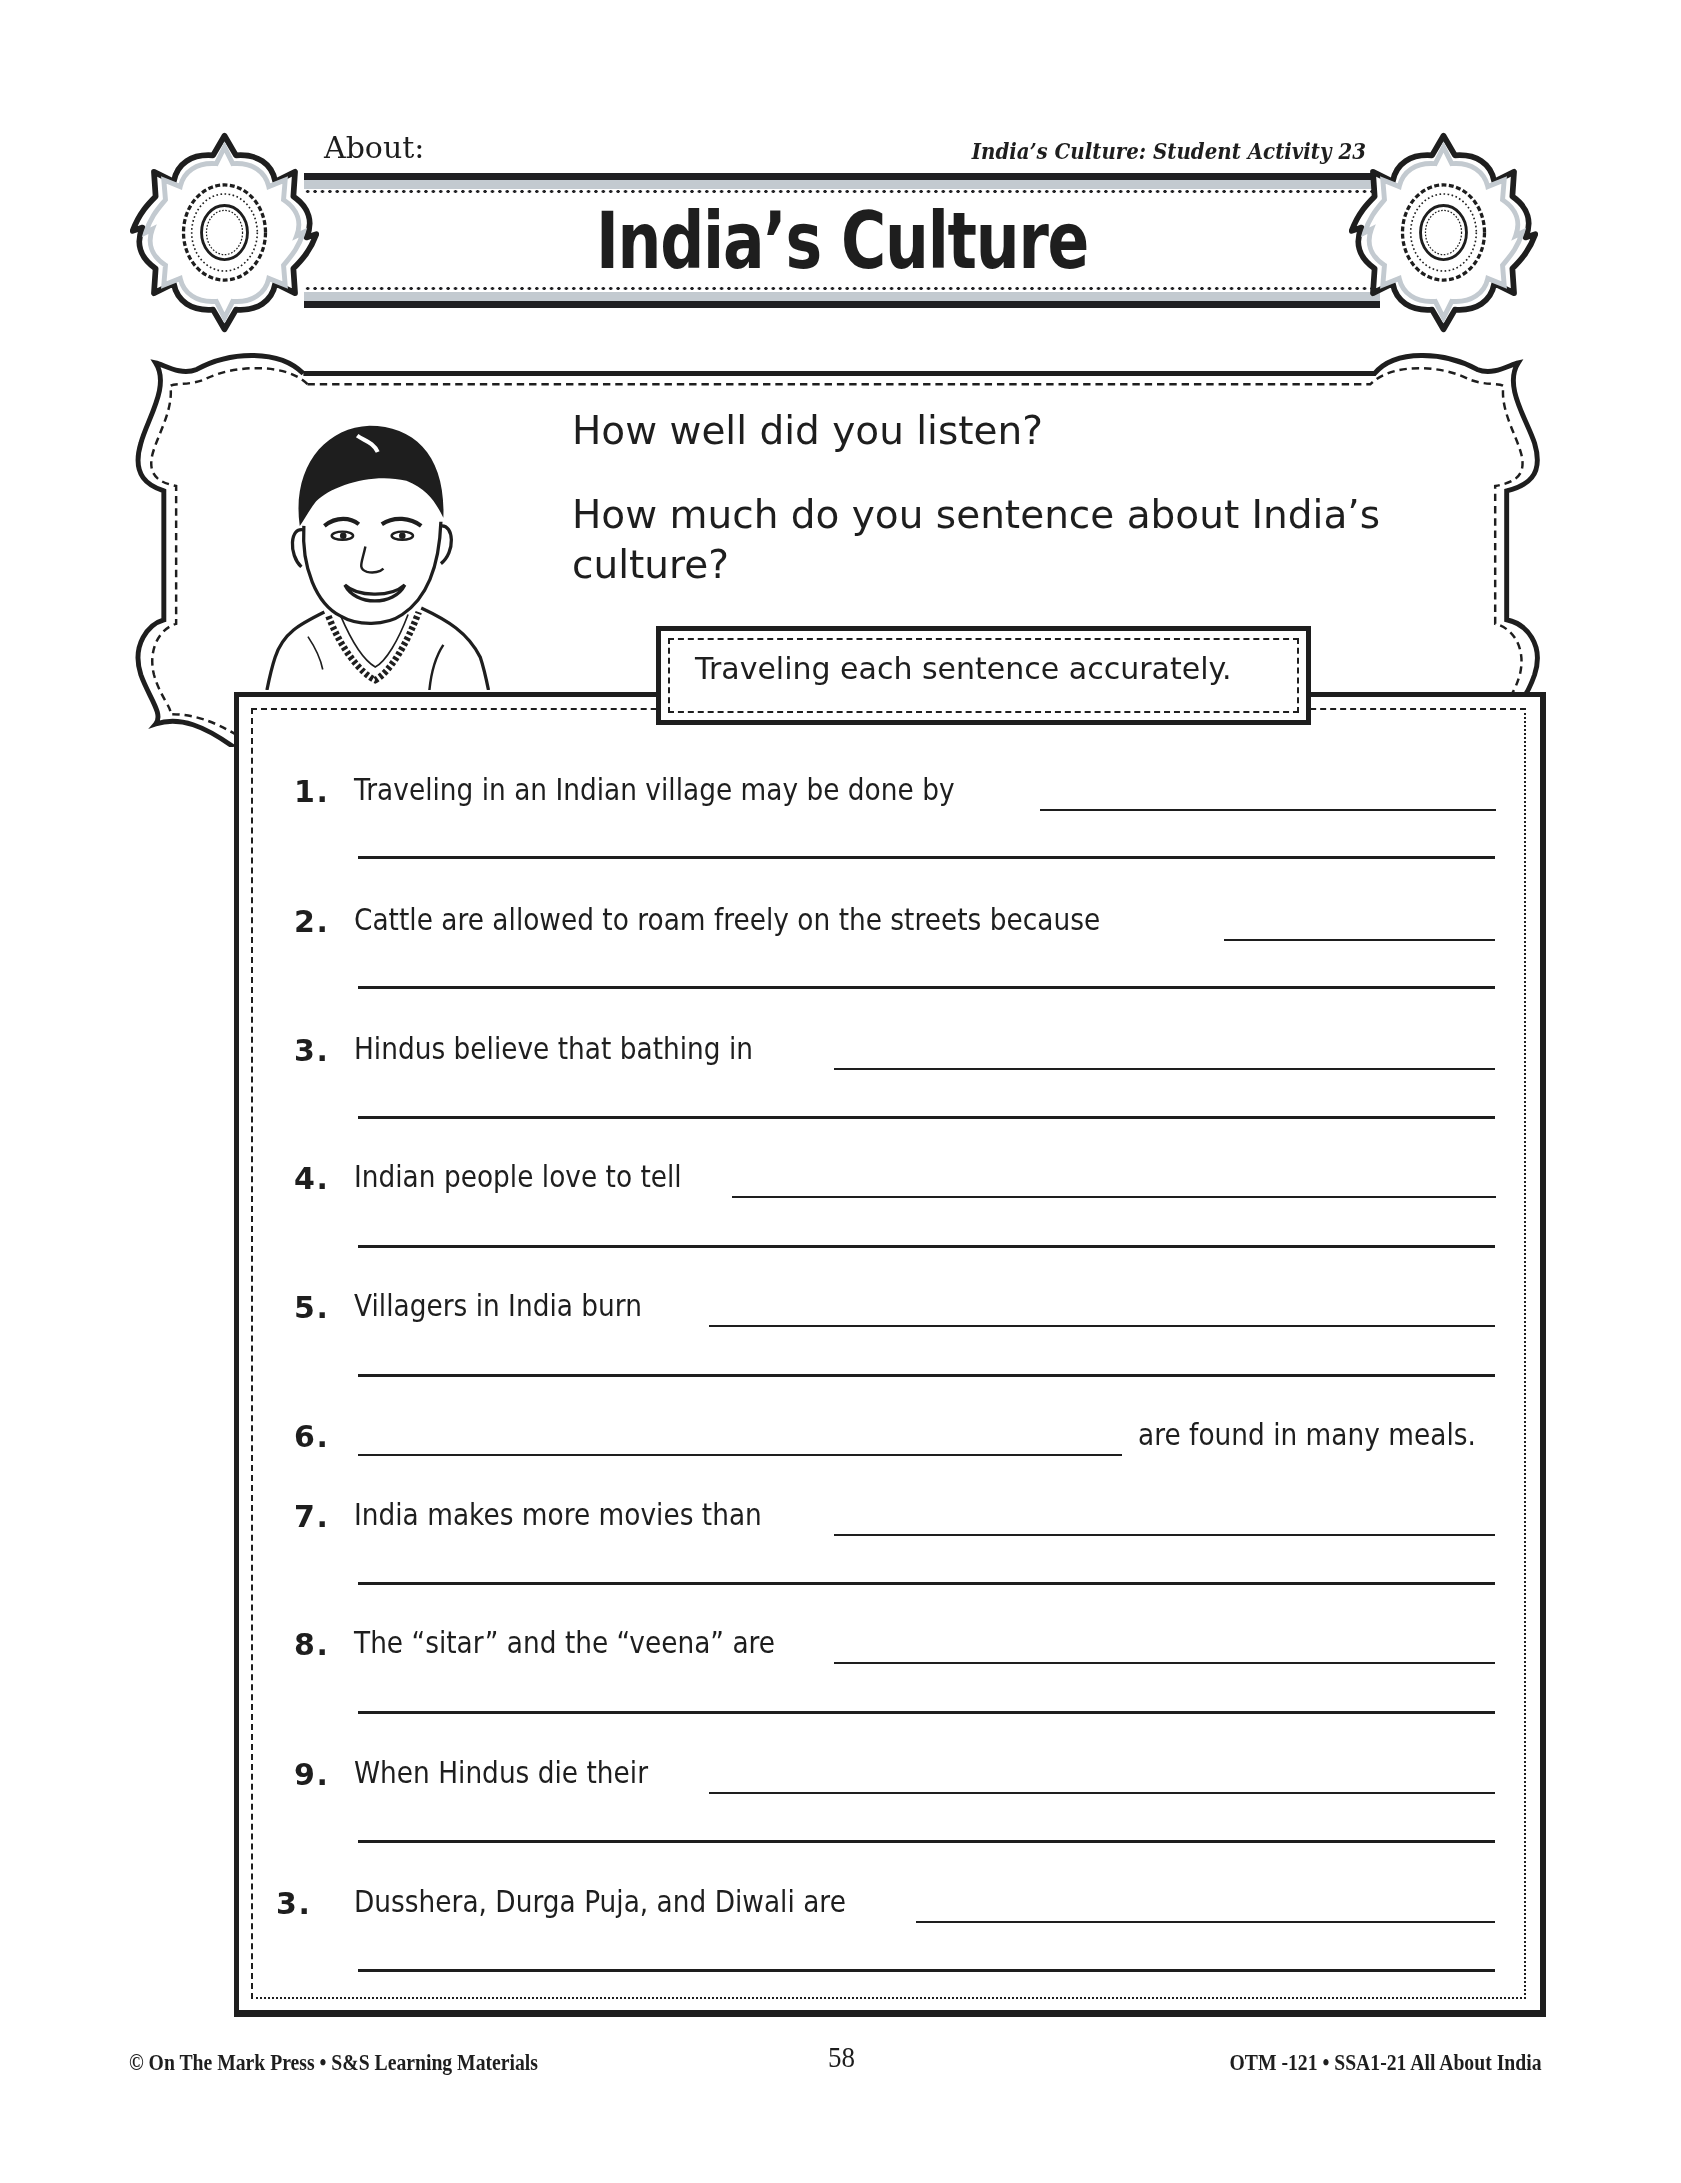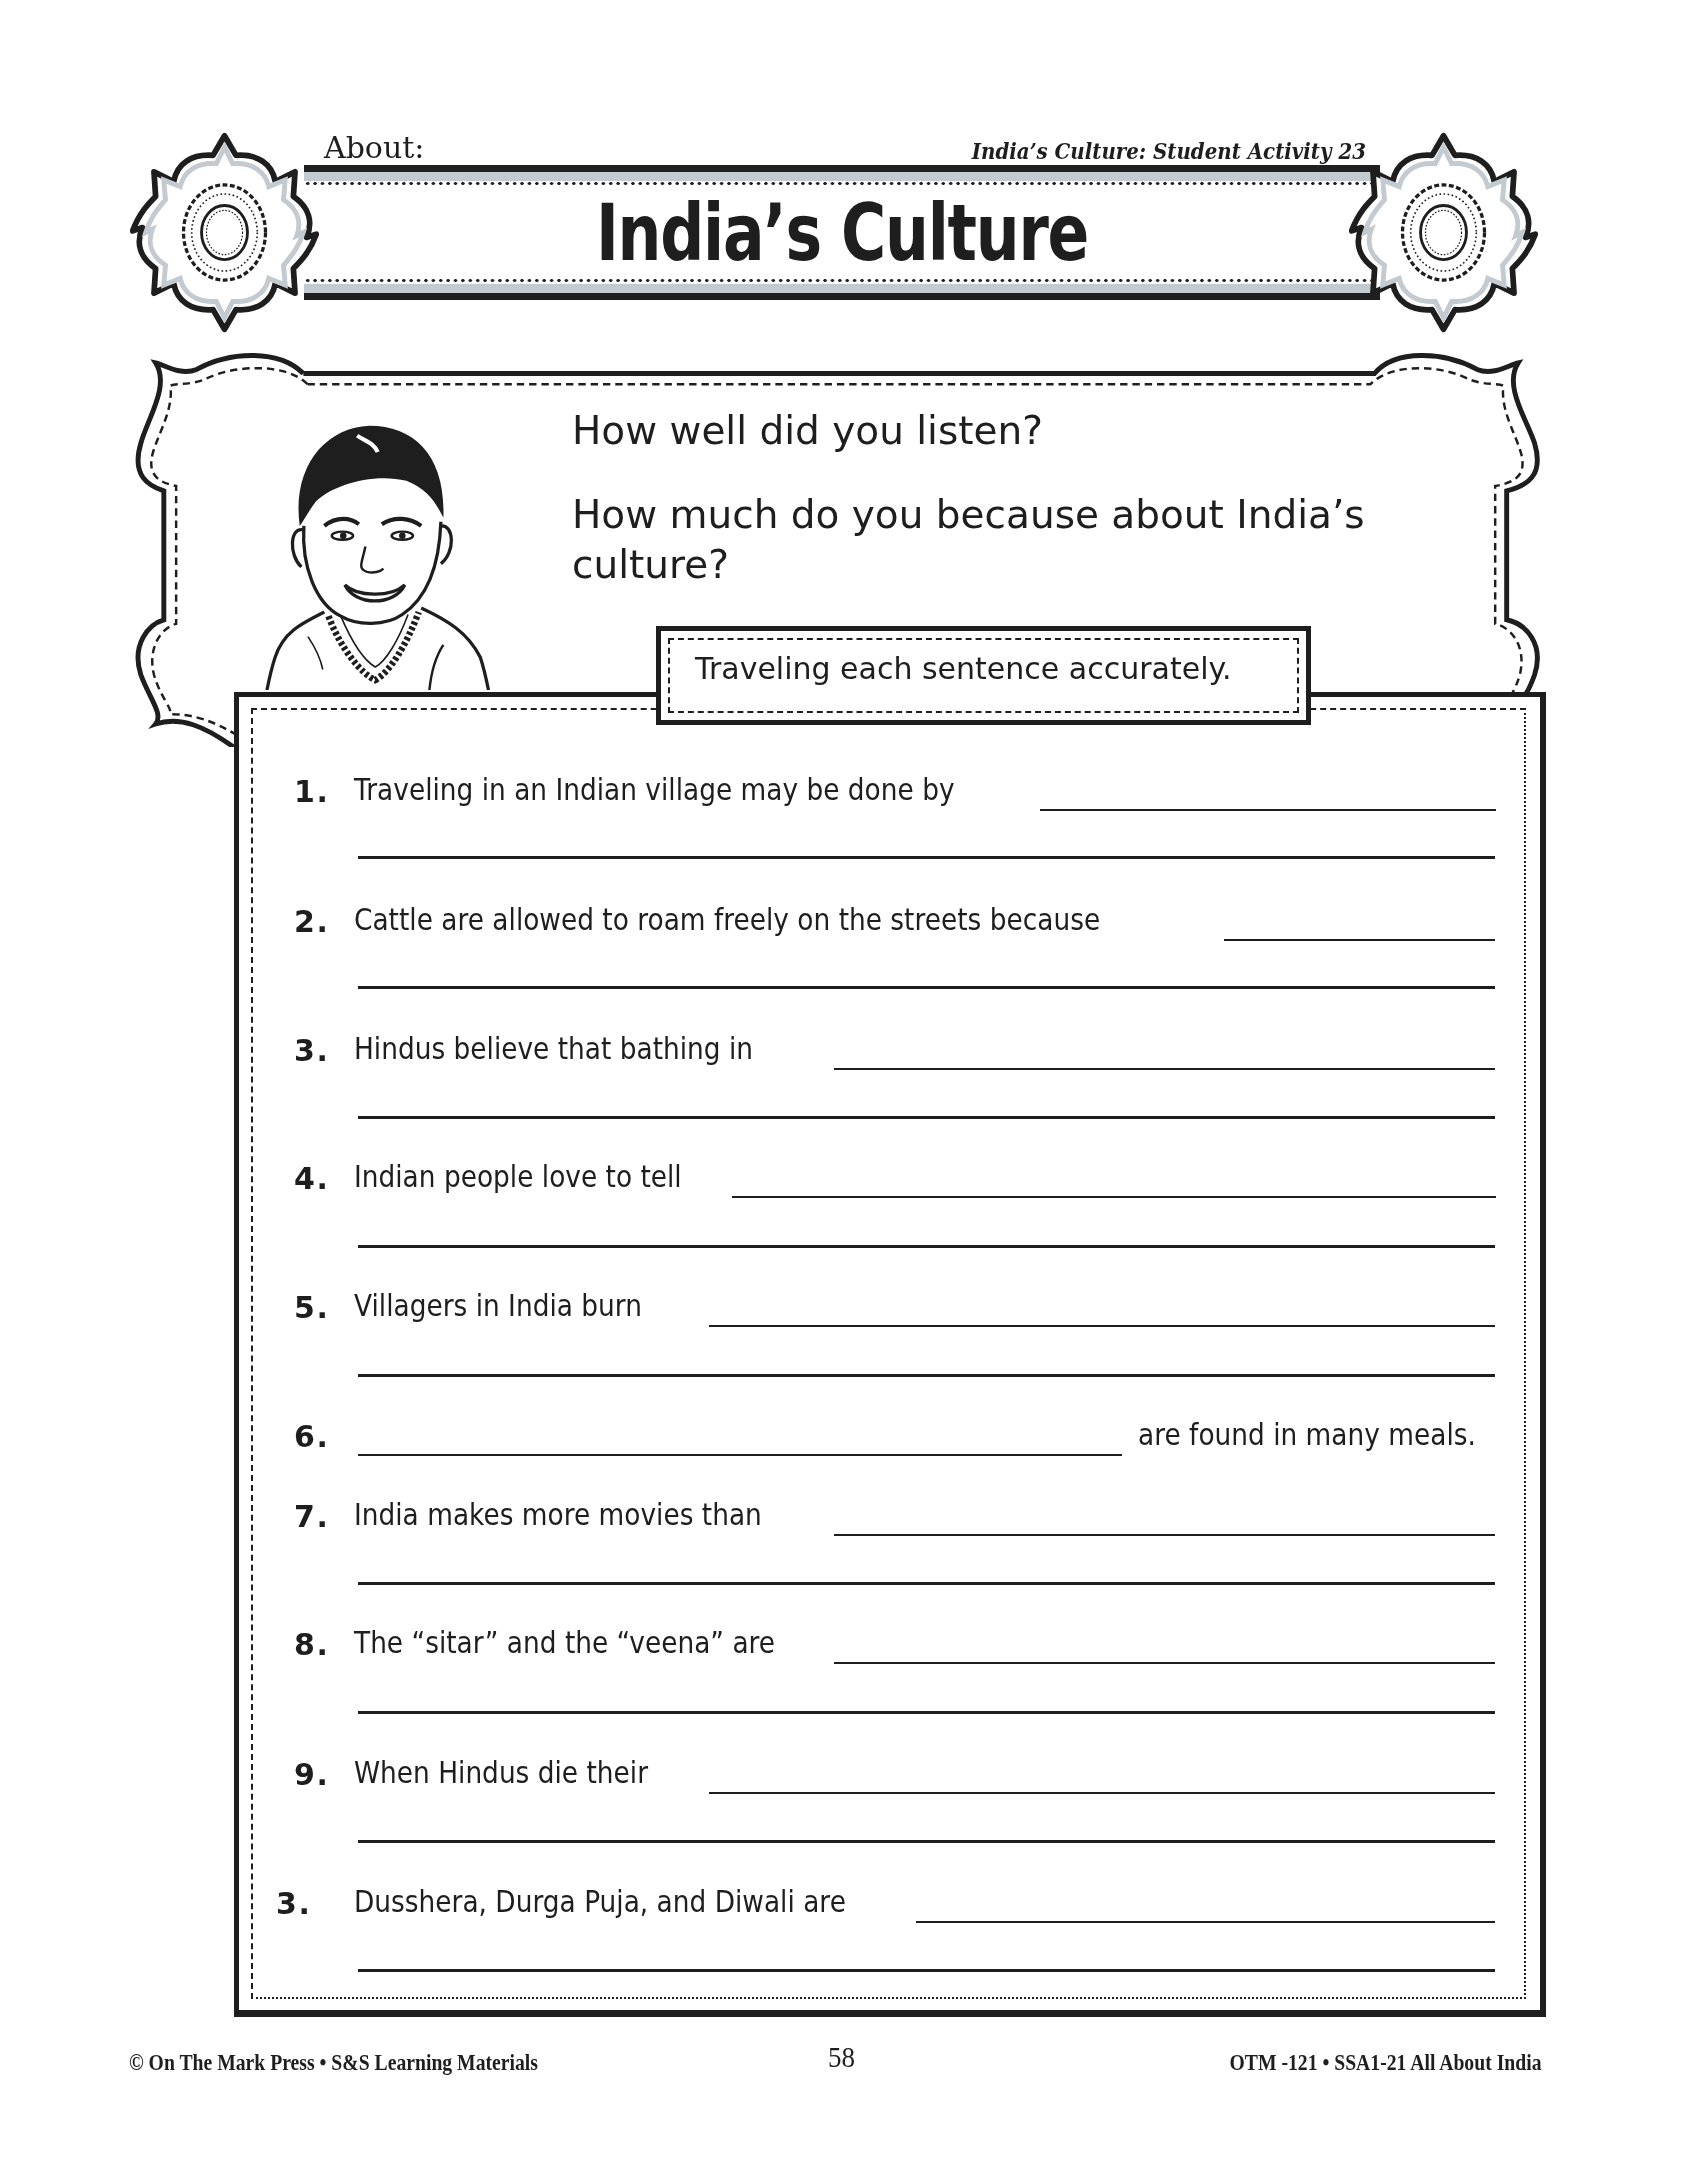--- a/index.html
+++ b/index.html
@@ -5,21 +5,21 @@
   html, body { margin: 0; padding: 0; background: #ffffff; }
   body { width: 1682px; height: 2183px; position: relative; overflow: hidden; color: #1e1e1e; }
   .abs { position: absolute; }
   .serif { font-family: "DejaVu Serif", "Liberation Serif", serif; }
   .sans { font-family: "DejaVu Sans", "Liberation Sans", sans-serif; }
   .tnr { font-family: "Liberation Serif", "DejaVu Serif", serif; }
 
   
   #name-label { left: 324px; top: 131px; font-size: 30px; line-height: 33px; white-space: nowrap; }
   #activity-label { right: 316px; top: 138px; font-size: 22px; line-height: 26px; font-style: italic; font-weight: bold; white-space: nowrap; transform: scaleX(0.9); transform-origin: right center; }
-  #title-band { left: 304px; top: 165px; width: 1076px; height: 135px; }
+  #title-band { left: 304px; top: 173px; width: 1076px; height: 135px; }
   .band-black { position: absolute; left: 0; right: 0; height: 6.6px; background: #1f1f22; }
   .band-gray  { position: absolute; left: 0; right: 0; height: 9px; background: #c3cad0; }
   .band-dots  { position: absolute; left: 0; right: 0; height: 5px;
                 background-image: radial-gradient(circle, #1f1f22 1.5px, transparent 1.8px);
                 background-size: 7.4px 5px; background-repeat: repeat-x; }
   #title { left: 0; right: 0; top: 23px; text-align: center; font-size: 79px; line-height: 90px; font-weight: bold; letter-spacing: -1.6px; transform: scaleX(0.78); transform-origin: center; white-space: nowrap; }
 
   .flower { width: 189px; height: 205px; }
 
   
@@ -134,21 +134,21 @@
   <path d="M115,250 C130,290 155,320 172,328 C190,318 210,285 225,245" fill="none" stroke="#1e1e1e" stroke-width="8" stroke-dasharray="4 3"></path>
   <path d="M130,250 C145,285 160,305 172,312 C185,305 200,280 212,248" fill="none" stroke="#1e1e1e" stroke-width="2"></path>
 
   <path d="M255,285 C245,300 240,320 238,340" fill="none" stroke="#1e1e1e" stroke-width="3"></path>
   <path d="M90,275 C100,290 105,300 108,315" fill="none" stroke="#1e1e1e" stroke-width="2"></path>
 </svg>
 
 <div id="questions-head" class="abs sans">
   <p>How well did you listen?</p>
   <div class="gap"></div>
-  <p style="width:870px">How much do you because about India’s culture?</p>
+  <p style="width:870px">How much do you sentence about India’s culture?</p>
 </div>
 
 <div id="instruction-box" class="abs">
   <div class="inner"></div>
   <div id="instruction-text" class="sans">Traveling each sentence accurately.</div>
 </div>
 
 <div id="frame" class="abs">
   <div class="inner"></div>
 

